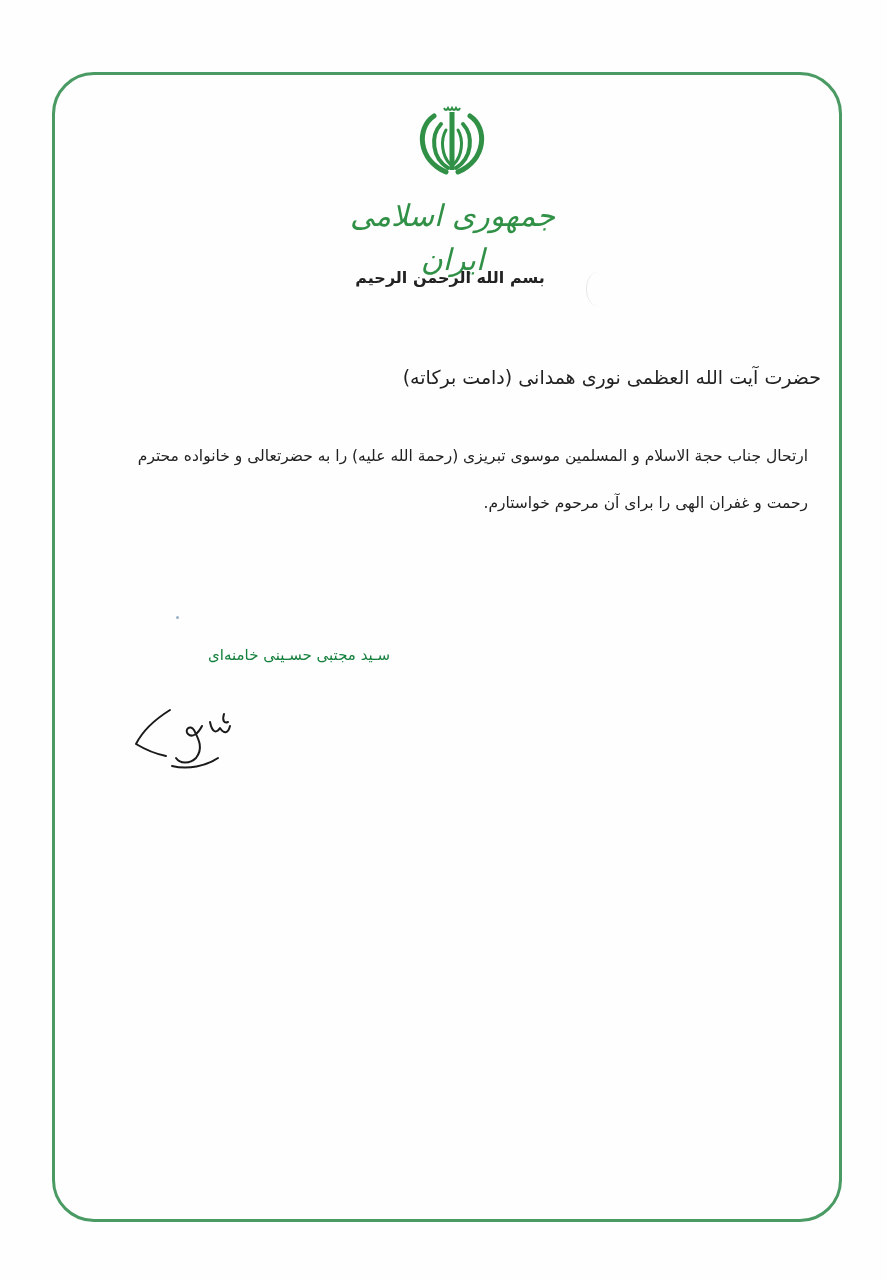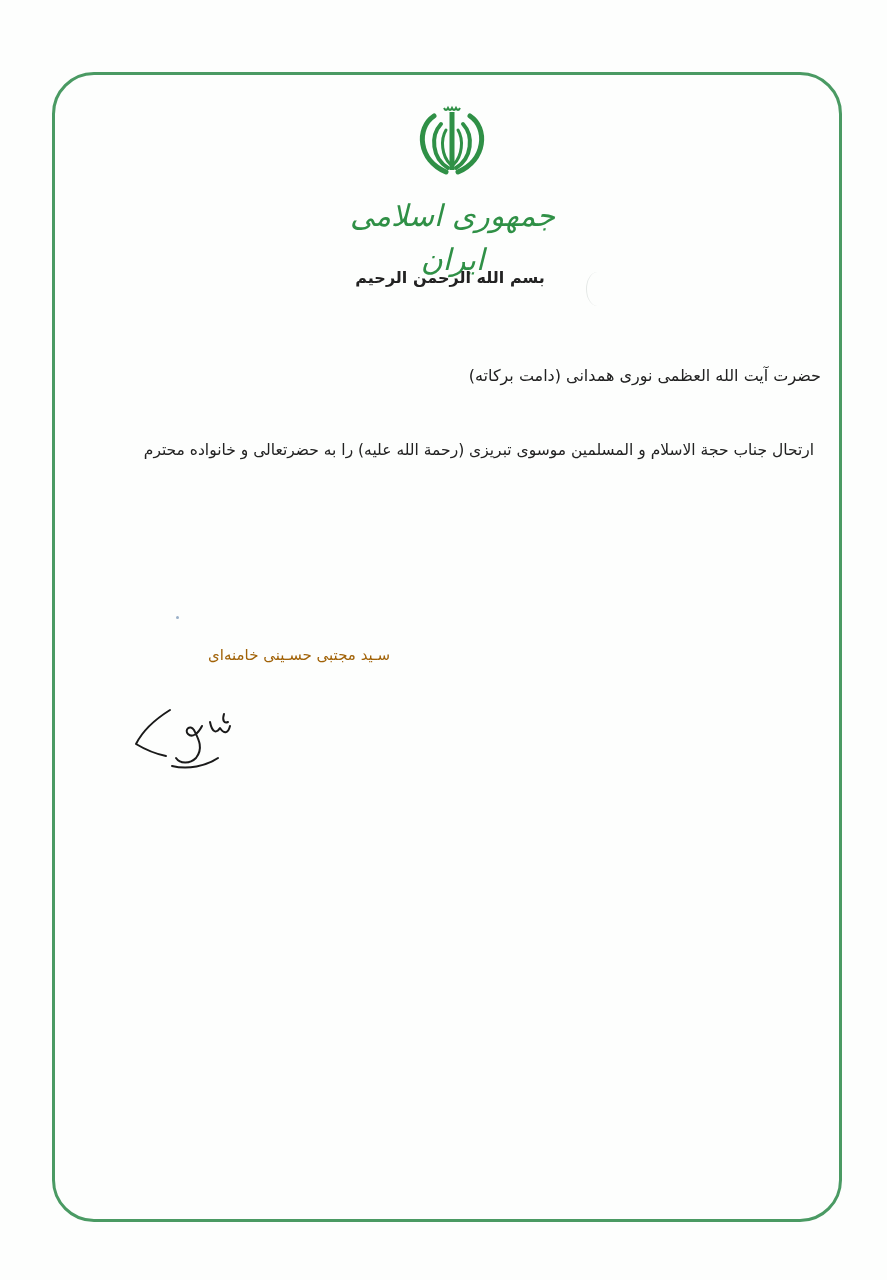--- a/index.html
+++ b/index.html
@@ -44,44 +44,44 @@
     text-align: center;
     direction: rtl;
     font-weight: bold;
     font-size: 16px;
     color: #222;
   }
   .addressee {
     position: absolute;
     right: 66px; top: 366px;
     direction: rtl;
-    font-size: 16px;
+    font-size: 19px;
     color: #222;
     white-space: nowrap;
   }
   .body-text {
     position: absolute;
     right: 66px; top: 426px;
     width: 730px;
     direction: rtl;
     text-align: right;
     font-size: 15.5px;
     line-height: 34px;
     color: #222;
   }
-  .body-text p { margin: 7px; white-space: nowrap; }
+  .body-text p { margin: 13px; white-space: nowrap; }
   .sign-block {
     position: absolute;
     left: 140px; top: 638px;
     width: 250px;
     direction: rtl;
     text-align: right;
     font-size: 15px;
     line-height: 34px;
-    color: #a16207;
+    color: #15803d;
   }
   .sign-block p { margin: 0; white-space: nowrap; }
   .signature {
     position: absolute;
     left: 132px; top: 704px;
     width: 130px; height: 70px;
   }
   .mark {
     position: absolute;
     left: 586px; top: 272px;
@@ -114,20 +114,21 @@
 
 <div class="country">جمهوری اسلامی ایران</div>
 
 <div class="bismillah">بسم الله الرحمن الرحیم</div>
 <div class="mark"></div>
 
 <div class="addressee">حضرت آیت الله العظمی نوری همدانی (دامت برکاته)</div>
 
 <div class="body-text">
   <p>ارتحال جناب حجة الاسلام و المسلمین موسوی تبریزی (رحمة الله علیه) را به حضرتعالی و خانواده محترم</p>
+  <p>رحمت و غفران الهی را برای آن مرحوم خواستارم.</p>
 </div>
 
 <div class="dot"></div>
 
 <div class="sign-block">
   <p>سـید مجتبی حسـینی خامنه‌ای</p>
 </div>
 
 <svg class="signature" viewBox="0 0 130 70">
   <g fill="none" stroke="#1a1a1a" stroke-width="2" stroke-linecap="round" stroke-linejoin="round">

